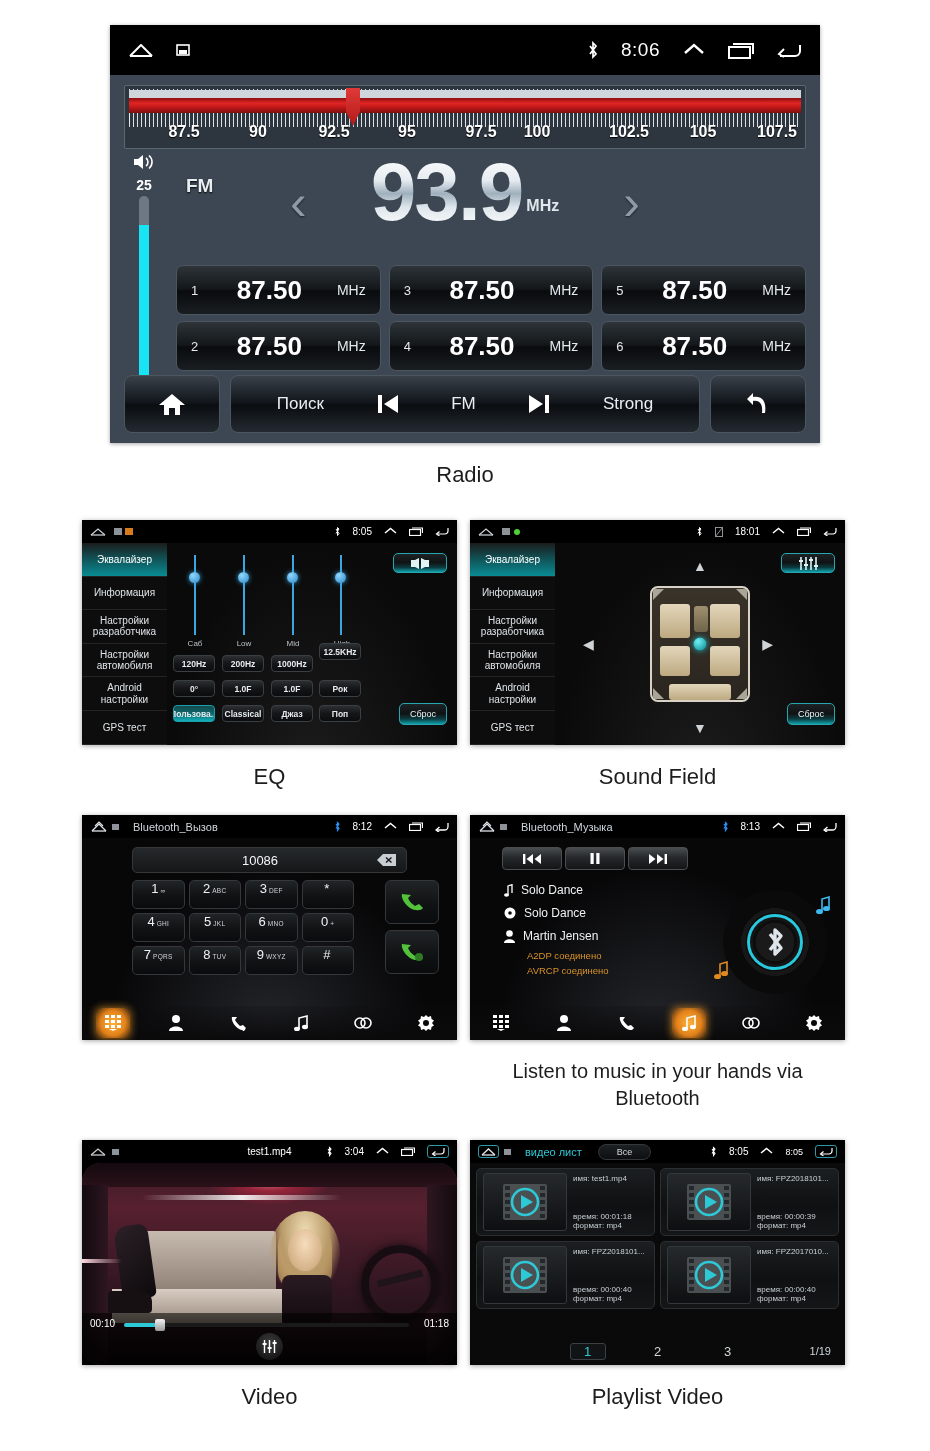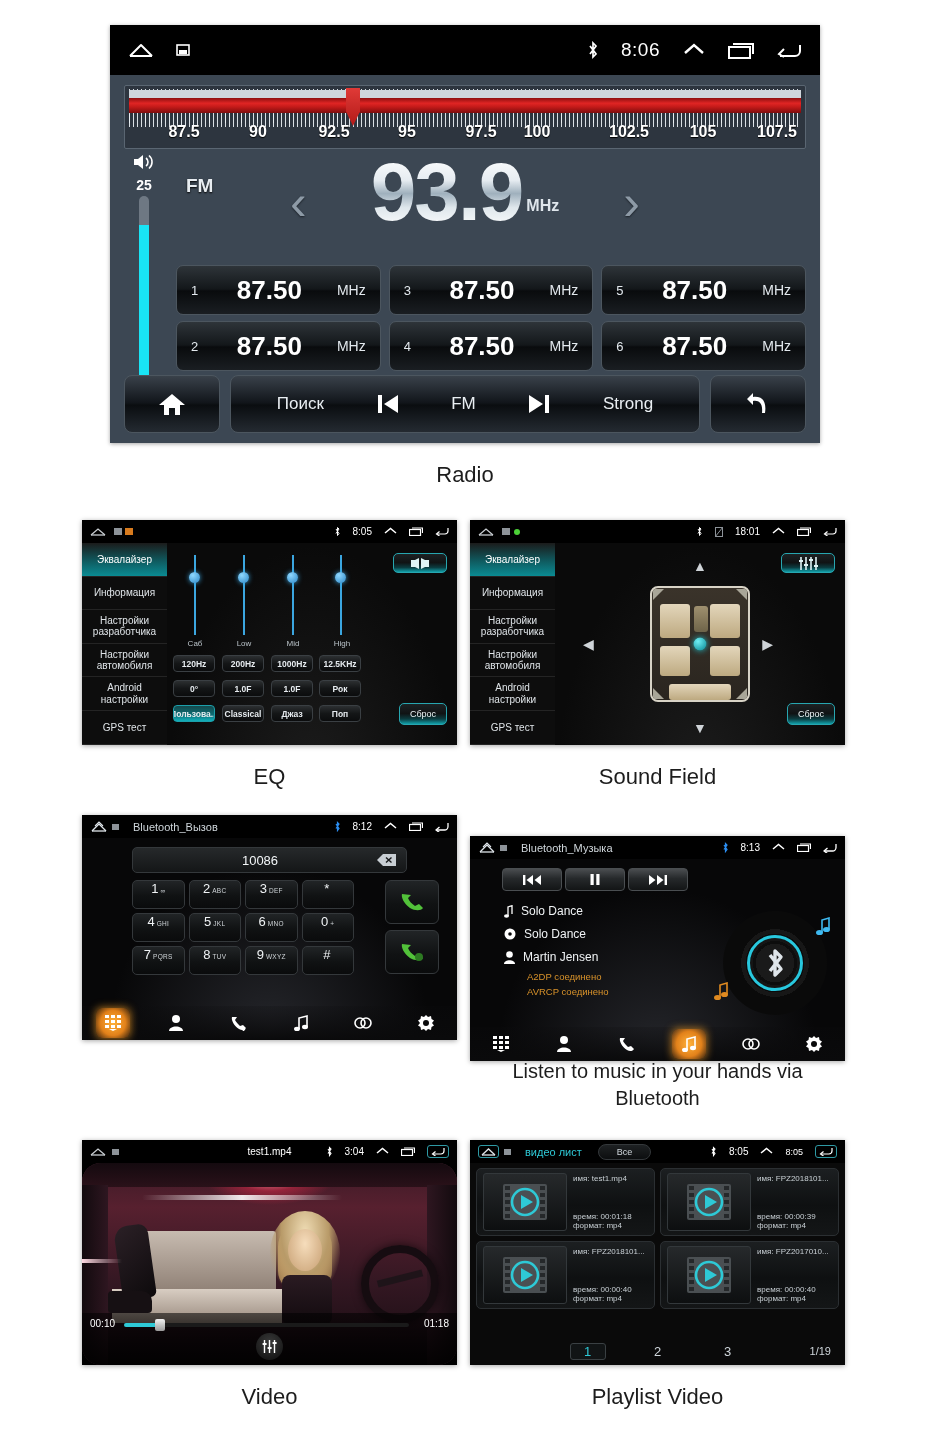--- a/index.html
+++ b/index.html
@@ -558,21 +558,21 @@
         <div class="btn-teal" style="right:10px;top:10px;width:54px;height:20px;">
           <svg width="22" height="11" viewBox="0 0 22 11">
               <path d="M2 2 L6 2 L10 0 L10 11 L6 9 L2 9 Z" fill="#dff3f5"></path>
               <path d="M20 2 L16 2 L12 0 L12 11 L16 9 L20 9 Z" fill="#dff3f5"></path>
             </svg>
         </div>
 
         <div class="eq-chip" style="left:6px;top:112px;width:42px;">120Hz</div>
         <div class="eq-chip" style="left:55px;top:112px;width:42px;">200Hz</div>
         <div class="eq-chip" style="left:104px;top:112px;width:42px;">1000Hz</div>
-        <div class="eq-chip" style="left:152px;top:112px;width:42px;">12.5KHz</div>
+        <div class="eq-chip" style="left:152px;top:100px;width:42px;">12.5KHz</div>
 
         <div class="eq-chip" style="left:6px;top:137px;width:42px;">0°</div>
         <div class="eq-chip" style="left:55px;top:137px;width:42px;">1.0F</div>
         <div class="eq-chip" style="left:104px;top:137px;width:42px;">1.0F</div>
         <div class="eq-chip" style="left:152px;top:137px;width:42px;">Рок</div>
 
         <div class="eq-chip on" style="left:6px;top:162px;width:42px;">Пользова...</div>
         <div class="eq-chip" style="left:55px;top:162px;width:42px;">Classical</div>
         <div class="eq-chip" style="left:104px;top:162px;width:42px;">Джаз</div>
         <div class="eq-chip" style="left:152px;top:162px;width:42px;">Поп</div>
@@ -817,21 +817,21 @@
         <div class="bt-nav-item">
           <svg width="16" height="16" viewBox="0 0 16 16">
               <path d="M8 0 L10 2 L13 1 L13.5 4 L16 5.5 L14 8 L16 10.5 L13.5 12 L13 15 L10 14 L8 16 L6 14 L3 15 L2.5 12 L0 10.5 L2 8 L0 5.5 L2.5 4 L3 1 L6 2 Z" fill="#fff"></path>
               <circle cx="8" cy="8" r="3" fill="#0a0a0b"></circle>
             </svg>
         </div>
       </div>
     </div>
   </div>
 
-  <div class="unit" style="left:470px;top:836px;">
+  <div class="unit" style="left:470px;top:815px;">
     <div class="mini-sb">
       <span class="ic"><svg width="18" height="13" viewBox="0 0 18 13">
             <path d="M2 11 L9 4 L16 11" fill="none" stroke="#dfe5ea" stroke-width="1.3"></path>
             <path d="M2 11 L16 11" stroke="#dfe5ea" stroke-width="1.3"></path>
             <path d="M5 6 L9 2 L13 6" fill="none" stroke="#dfe5ea" stroke-width="1.1"></path>
           </svg></span>
       <span class="ic" style="margin-left:4px;"><svg width="7" height="6" viewBox="0 0 7 6">
             <rect x="0" y="0" width="7" height="6" fill="#8d9399"></rect>
           </svg></span>
       <span class="mini-title">Bluetooth_Музыка</span>

